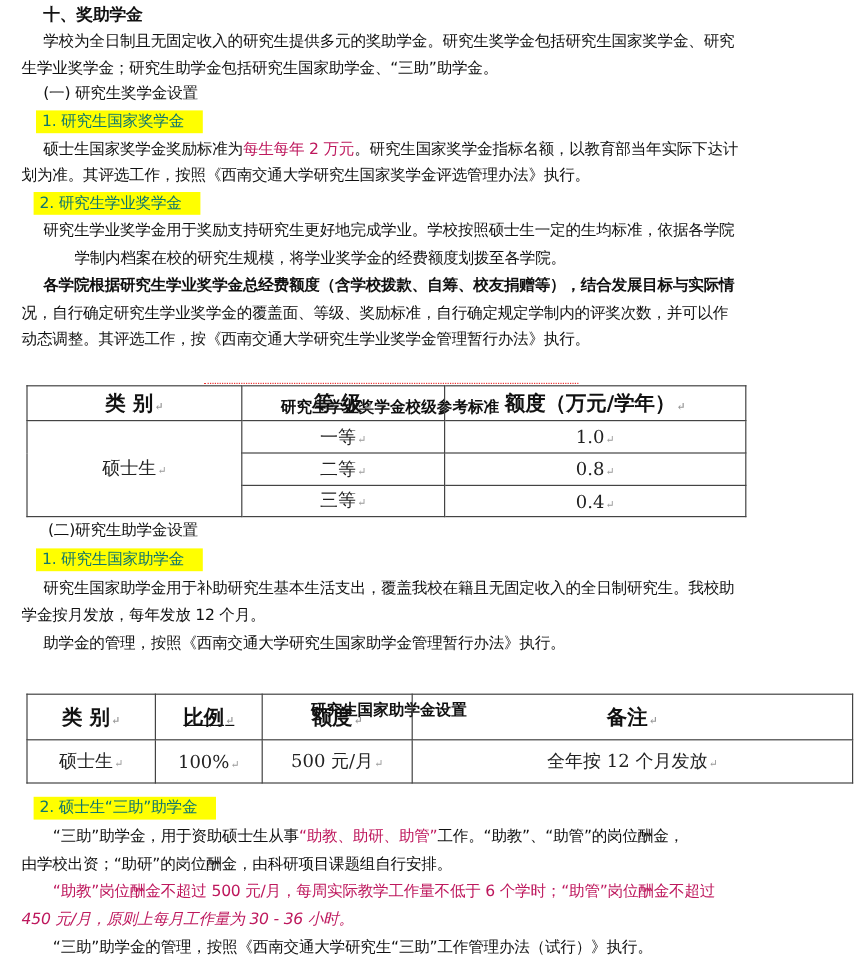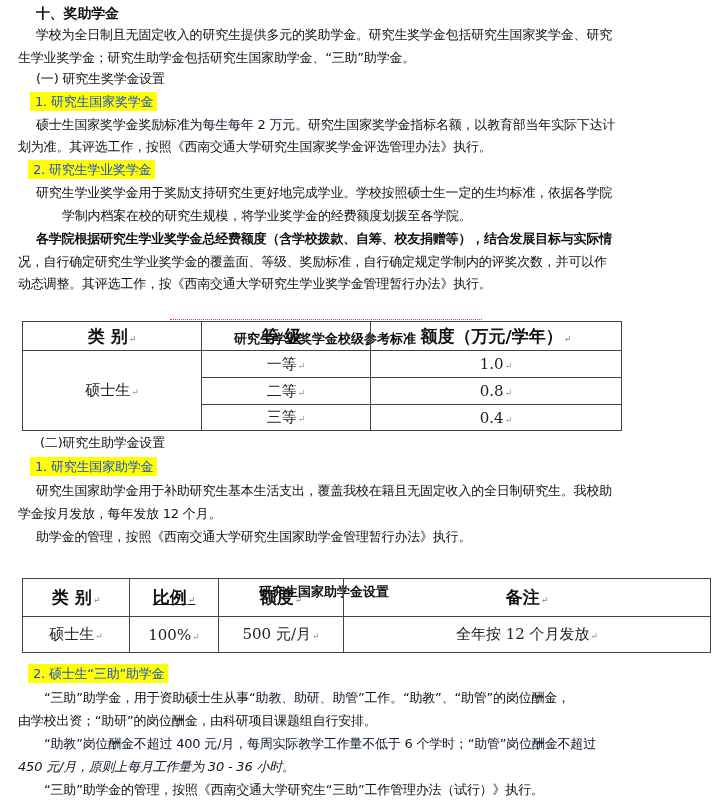--- a/index.html
+++ b/index.html
@@ -3,22 +3,22 @@
 <meta charset="utf-8">
 <style>
   html, body { margin: 0; padding: 0; background: #ffffff; }
   body {
     width: 721px; height: 806px; overflow: hidden; position: relative;
     font-family: "DejaVu Sans", "Liberation Sans", sans-serif;
     font-size: 13px; color: #111111;
   }
   .line { position: absolute; white-space: nowrap; line-height: 20px; height: 20px; letter-spacing: -0.2px; }
   .bold { font-weight: bold; }
-  .red { color: #0f172a; }
-  .hl { background: #ffff00; color: #1d4ed8; padding: 2px 4px 2px 5px; margin-top: 40px; }
+  .red { color: #be185d; }
+  .hl { background: #ffff00; color: #0f766e; padding: 2px 16px 2px 5px; margin-top: 40px; }
   .cap { position: absolute; font-weight: bold; font-size: 13px; white-space: nowrap; margin-top: 32px; }
   .dotline { position: absolute; border-top: 1.5px dotted #e33; height: 0; }
   table.t { position: absolute; border-collapse: collapse; font-family: "DejaVu Serif", "Liberation Serif", serif; padding-left: 44px; }
   table.t td { border: 1.5px solid #444; text-align: center; padding: 0; color: #222; }
   table.t td.h { font-weight: bold; font-size: 17px; color: #111; }
   table.t td.c { font-size: 15px; }
   .mark { color: #999; font-size: 9px; margin-left: 1px; }
 </style>
 </head>
 <body>
@@ -97,15 +97,15 @@
 </tbody>
   </table>
 
 <div class="line" style="left:28px; top:664px;">
   <span class="hl">2. 硕士生“三助”助学金</span>
 </div>
 <div class="line" style="left:44px; top:688px;">
   <span>“三助”助学金，用于资助硕士生从事</span><span class="red">“助教、助研、助管”</span><span>工作。“助教”、“助管”的岗位酬金，</span>
 </div>
 <div class="line" style="left:18px; top:711px;">由学校出资；“助研”的岗位酬金，由科研项目课题组自行安排。</div>
-<div class="line red" style="left:44px; top:734px;">“助教”岗位酬金不超过 400 元/月，每周实际教学工作量不低于 6 个学时；“助管”岗位酬金不超过</div>
+<div class="line red" style="left:44px; top:734px;">“助教”岗位酬金不超过 500 元/月，每周实际教学工作量不低于 6 个学时；“助管”岗位酬金不超过</div>
 <div class="line red" style="left:18px; top:757px;font-style:italic;">450 元/月，原则上每月工作量为 30 - 36 小时。</div>
 <div class="line" style="left:44px; top:780px;">“三助”助学金的管理，按照《西南交通大学研究生“三助”工作管理办法（试行）》执行。</div>
 
 </body></html>

